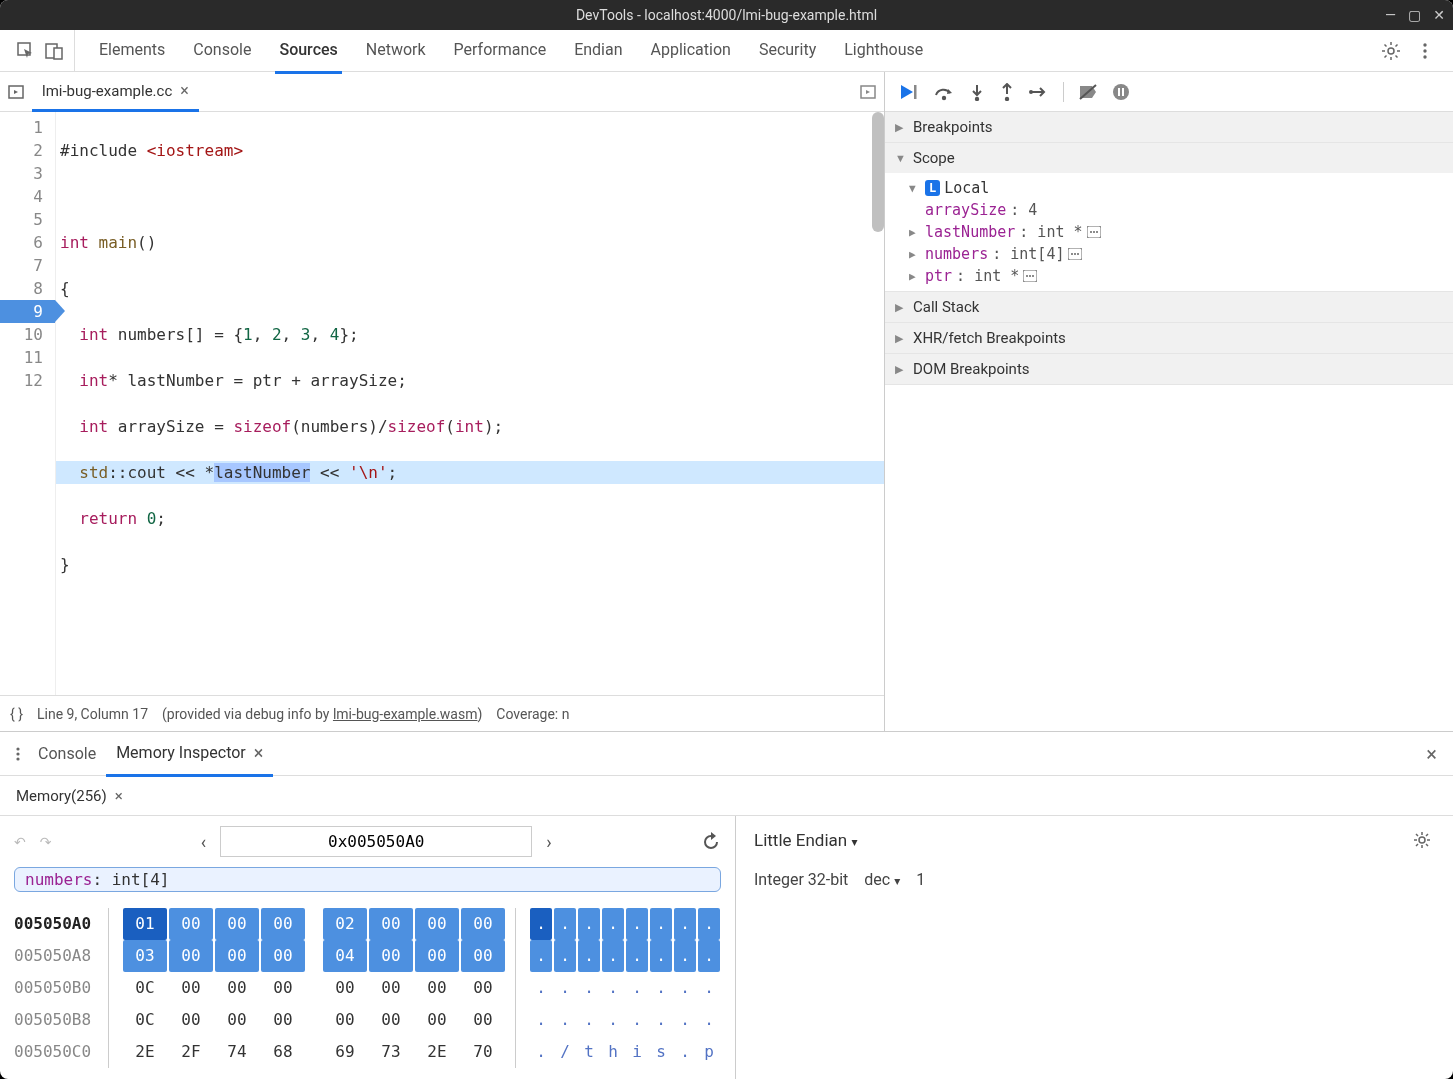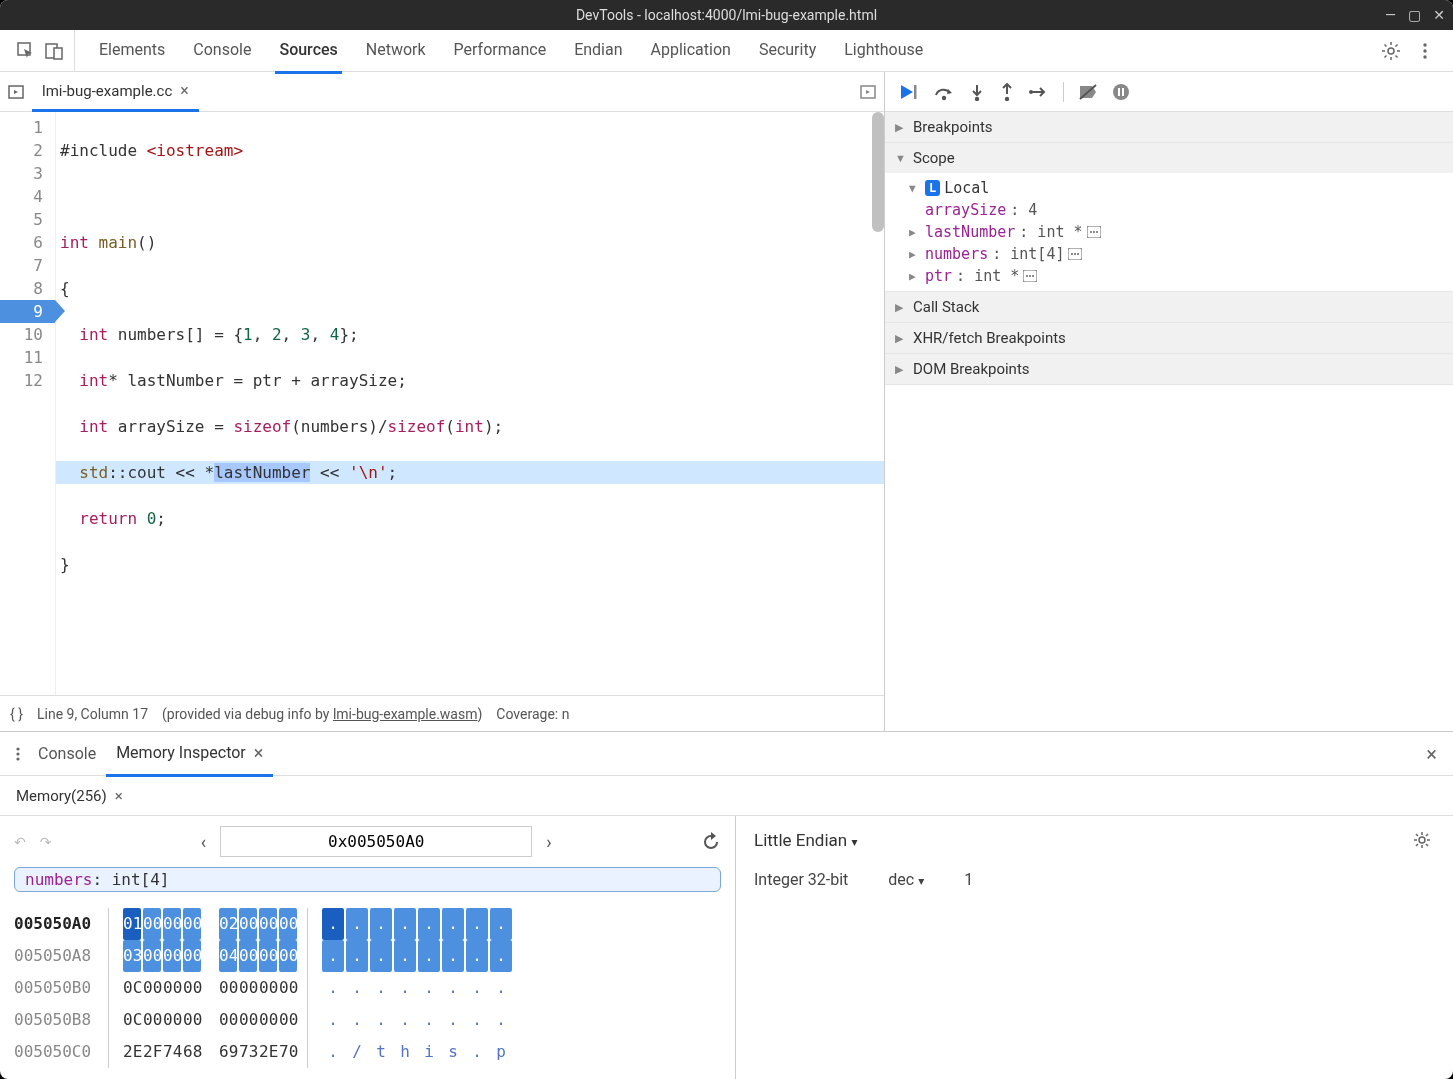--- a/index.html
+++ b/index.html
@@ -60,30 +60,30 @@
 .mem-nav { display: flex; align-items: center; gap: 14px; padding: 10px 14px; }
 .mem-addr-input { border: 1px solid #ccc; padding: 5px 50px; font-size: 16px; font-family: monospace; text-align: center; }
 .mem-nav .spacer { flex: 1; }
 .mem-chip { display: inline-flex; align-items: center; border: 1px solid #7aa7e0; border-radius: 6px; padding: 2px 10px; margin: 0 14px 10px; font-family: monospace; font-size: 16px; background: #eaf2ff; }
 .mem-chip .var-name { color: #9b2393; }
 .hex-table { font-family: "Menlo","Consolas",monospace; font-size: 16px; padding: 6px 14px; line-height: 32px; }
 .hex-row { display: flex; gap: 10px; align-items: center; }
 .hex-addr { color: #888; width: 95px; }
 .hex-addr.bold { color: #222; font-weight: bold; }
 .hex-bytes { display: flex; gap: 2px; }
-.hex-b { width: 18px; text-align: center; }
+.hex-b { width: 44px; text-align: center; }
 .hex-gap { width: 14px; }
 .hex-hl { background: #4d90e0; color: #fff; border-radius: 2px; }
 .hex-hl.first { background: #1a5fc0; }
 .ascii-sep { border-left: 1px solid #ccc; padding-left: 14px; display: flex; gap: 2px; }
 .ascii-c { width: 22px; text-align: center; color: #5373c4; }
 .ascii-hl { background: #4d90e0; color: #fff; border-radius: 2px; }
 .ascii-hl.first { background: #1a5fc0; }
 .mem-right-header { display: flex; align-items: center; gap: 10px; font-size: 17px; margin-bottom: 20px; }
-.mem-right-row { display: flex; align-items: center; gap: 40px; font-size: 16px; color: #444; }
+.mem-right-row { display: flex; align-items: center; gap: 16px; font-size: 16px; color: #444; }
 svg { display: block; }
 .addr-sep { border-right: 1px solid #ccc; padding-right: 8px; margin-right: 4px; }
 .mem-right .gear { position: absolute; right: 22px; }
 .mem-right-wrap { position: relative; }
 </style>
 </head>
 <body>
 
 <div class="window">
   <div class="titlebar">

